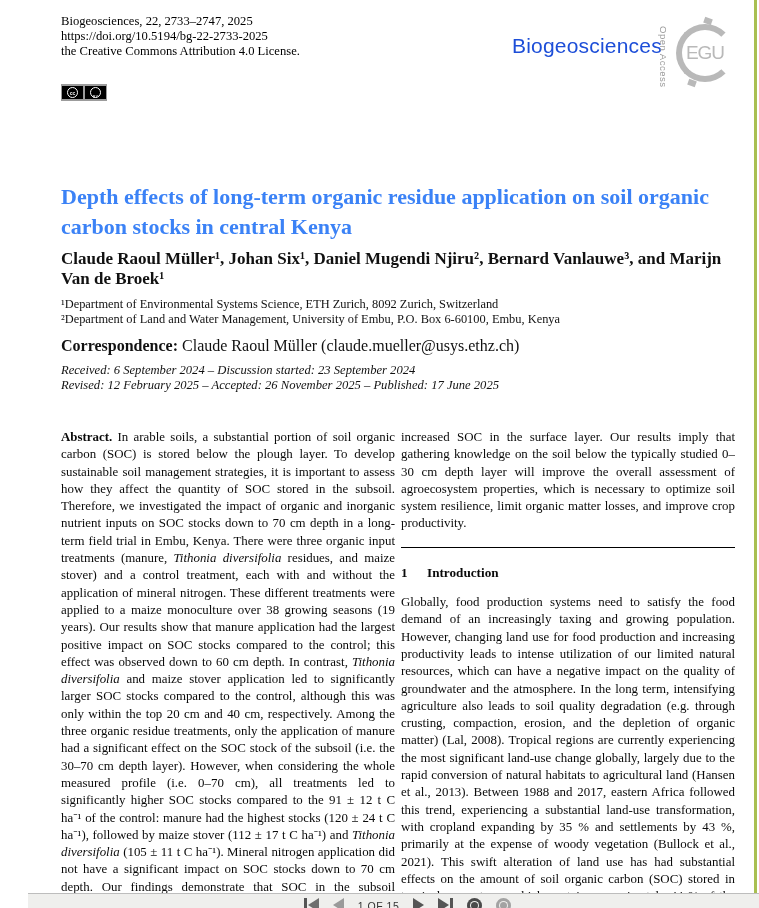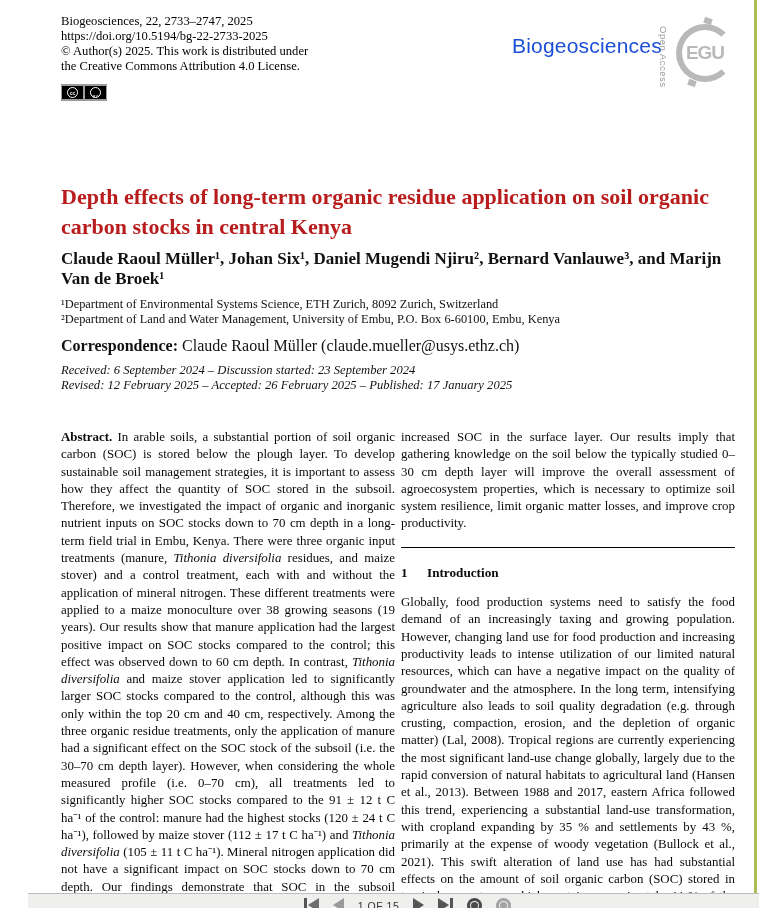--- a/index.html
+++ b/index.html
@@ -12,30 +12,30 @@
   .cc-box{background:#000;height:13px;flex:1;display:flex;align-items:center;justify-content:center;position:relative;}
   .cc-ring{width:9px;height:9px;border:1px solid #fff;border-radius:50%;color:#fff;font-size:5px;
            font-family:"Liberation Sans",sans-serif;display:flex;align-items:center;justify-content:center;font-weight:bold;}
   .cc-by{position:absolute;bottom:0px;font-size:4px;color:#fff;font-family:"Liberation Sans",sans-serif;}
   .journal-logo{position:absolute;left:484px;top:34px;font-family:"Liberation Sans",sans-serif;
                 font-size:21px;color:#1d4ed8;letter-spacing:0.2px;}
   .open-access{position:absolute;left:630px;top:26px;writing-mode:vertical-rl;
                font-family:"Liberation Sans",sans-serif;font-size:9.5px;color:#9b9b9b;letter-spacing:0.5px;height:78px;}
   .egu{position:absolute;left:648px;top:24px;width:46px;height:46px;border:6px solid #b9b9b9;border-radius:50%;
        border-right-color:transparent;display:flex;align-items:center;justify-content:center;}
-  .egu-text{font-family:"Liberation Sans",sans-serif;font-weight:bold;font-size:19px;color:#b9b9b9;letter-spacing:-1px;}
+  .egu-text{font-family:"Liberation Sans",sans-serif;font-weight:normal;font-size:19px;color:#b9b9b9;letter-spacing:-1px;}
   .egu-tab1,.egu-tab2{position:absolute;background:#b9b9b9;width:8px;height:6px;}
   .egu-tab1{left:676px;top:18px;transform:rotate(20deg);}
   .egu-tab2{left:660px;top:80px;transform:rotate(20deg);}
   
   .green-rule{position:absolute;left:726px;top:0;width:2.5px;height:893px;background:#a9bf52;}
   .article-type{position:absolute;left:731px;top:16px;writing-mode:vertical-rl;
                 font-family:"Liberation Sans",sans-serif;font-size:16.5px;color:#2e2e2e;height:200px;}
   
-  .title{position:absolute;left:33px;top:182px;width:665px;font-size:22px;font-weight:bold;line-height:30px;color:#b91c1c;}
+  .title{position:absolute;left:33px;top:182px;width:665px;font-size:22px;font-weight:bold;line-height:30px;color:#3b82f6;}
   .authors{position:absolute;left:33px;top:249px;width:674px;font-size:17px;font-weight:bold;}
   .affils{position:absolute;left:33px;top:297px;width:674px;font-size:12.4px;line-height:15px;}
   .corr{position:absolute;left:33px;top:337px;width:674px;font-size:16px;}
   .dates{position:absolute;left:33px;top:363px;width:674px;font-size:12.6px;line-height:15.4px;font-style:italic;}
   .bold{font-weight:bold;}
   .it{font-style:italic;}
   
   .col{position:absolute;top:429px;width:334px;font-size:12.9px;line-height:17.3px;
        text-align:justify;color:#0a0a0a;}
   .col-left{left:33px;height:479px;overflow:hidden;}
@@ -61,21 +61,20 @@
   .rot-dim{background:#a3a3a3;}
 </style>
 </head>
 <body>
 
 <div class="page">
 
   <div class="cite">
     <div>Biogeosciences, 22, 2733–2747, 2025</div>
     <div>https://doi.org/10.5194/bg-22-2733-2025</div>
-    <div>© Author(s) 2025. This work is distributed under</div>
     <div>the Creative Commons Attribution 4.0 License.</div>
   </div>
 
   <div class="cc-badge">
     <div class="cc-box">
       <div class="cc-ring">cc</div>
     </div>
     <div class="cc-box">
       <div class="cc-ring"></div>
       <div class="cc-by">BY</div>
@@ -95,21 +94,21 @@
 
   <div class="title">Depth effects of long-term organic residue application on soil organic carbon stocks in central Kenya</div>
   <div class="authors">Claude Raoul Müller¹, Johan Six¹, Daniel Mugendi Njiru², Bernard Vanlauwe³, and Marijn Van de Broek¹</div>
   <div class="affils">
     <div>¹Department of Environmental Systems Science, ETH Zurich, 8092 Zurich, Switzerland</div>
     <div>²Department of Land and Water Management, University of Embu, P.O. Box 6-60100, Embu, Kenya</div>
   </div>
   <div class="corr"><span class="bold">Correspondence:</span><span> Claude Raoul Müller (claude.mueller@usys.ethz.ch)</span></div>
   <div class="dates">
     <div>Received: 6 September 2024 – Discussion started: 23 September 2024</div>
-    <div>Revised: 12 February 2025 – Accepted: 26 February 2025 – Published: 17 January 2025</div>
+    <div>Revised: 12 February 2025 – Accepted: 26 November 2025 – Published: 17 June 2025</div>
   </div>
 
   <div class="col col-left">
     <p><span class="bold">Abstract.</span><span> In arable soils, a substantial portion of soil organic carbon (SOC) is stored below the plough layer. To develop sustainable soil management strategies, it is important to assess how they affect the quantity of SOC stored in the subsoil. Therefore, we investigated the impact of organic and inorganic nutrient inputs on SOC stocks down to 70 cm depth in a long-term field trial in Embu, Kenya. There were three organic input treatments (manure, </span><span class="it">Tithonia diversifolia</span><span> residues, and maize stover) and a control treatment, each with and without the application of mineral nitrogen. These different treatments were applied to a maize monoculture over 38 growing seasons (19 years). Our results show that manure application had the largest positive impact on SOC stocks compared to the control; this effect was observed down to 60 cm depth. In contrast, </span><span class="it">Tithonia diversifolia</span><span> and maize stover application led to significantly larger SOC stocks compared to the control, although this was only within the top 20 cm and 40 cm, respectively. Among the three organic residue treatments, only the application of manure had a significant effect on the SOC stock of the subsoil (i.e. the 30–70 cm depth layer). However, when considering the whole measured profile (i.e. 0–70 cm), all treatments led to significantly higher SOC stocks compared to the 91 ± 12 t C ha⁻¹ of the control: manure had the highest stocks (120 ± 24 t C ha⁻¹), followed by maize stover (112 ± 17 t C ha⁻¹) and </span><span class="it">Tithonia diversifolia</span><span> (105 ± 11 t C ha⁻¹). Mineral nitrogen application did not have a significant impact on SOC stocks down to 70 cm depth. Our findings demonstrate that SOC in the subsoil comprised 48.5 % ± 1.7 % of the total SOC stocks across the 0–70 cm soil profile, but only manure application affected</span></p>
   </div>
 
   <div class="col col-right">
     <p>increased SOC in the surface layer. Our results imply that gathering knowledge on the soil below the typically studied 0–30 cm depth layer will improve the overall assessment of agroecosystem properties, which is necessary to optimize soil system resilience, limit organic matter losses, and improve crop productivity.</p>
     <hr class="sect-rule">
     <div class="sect-head">

